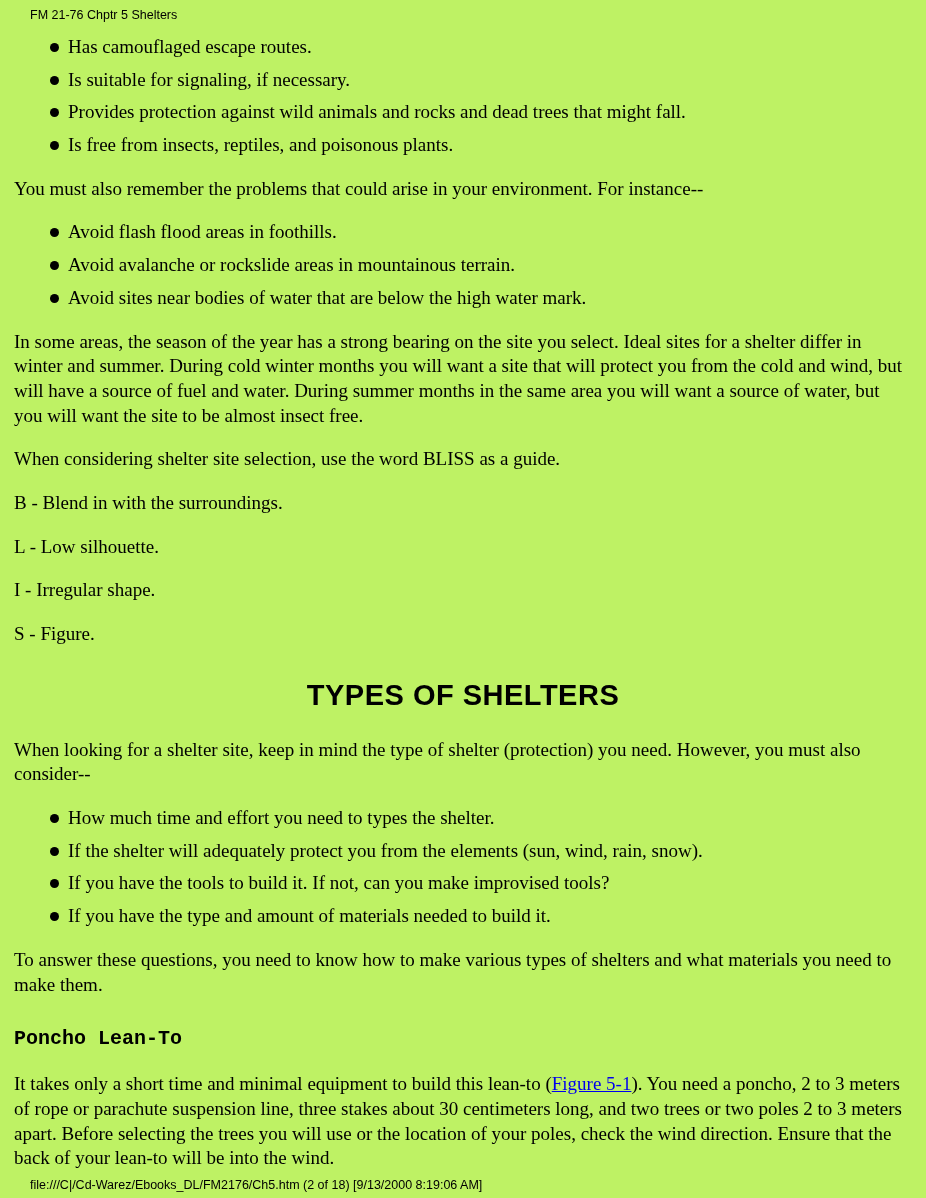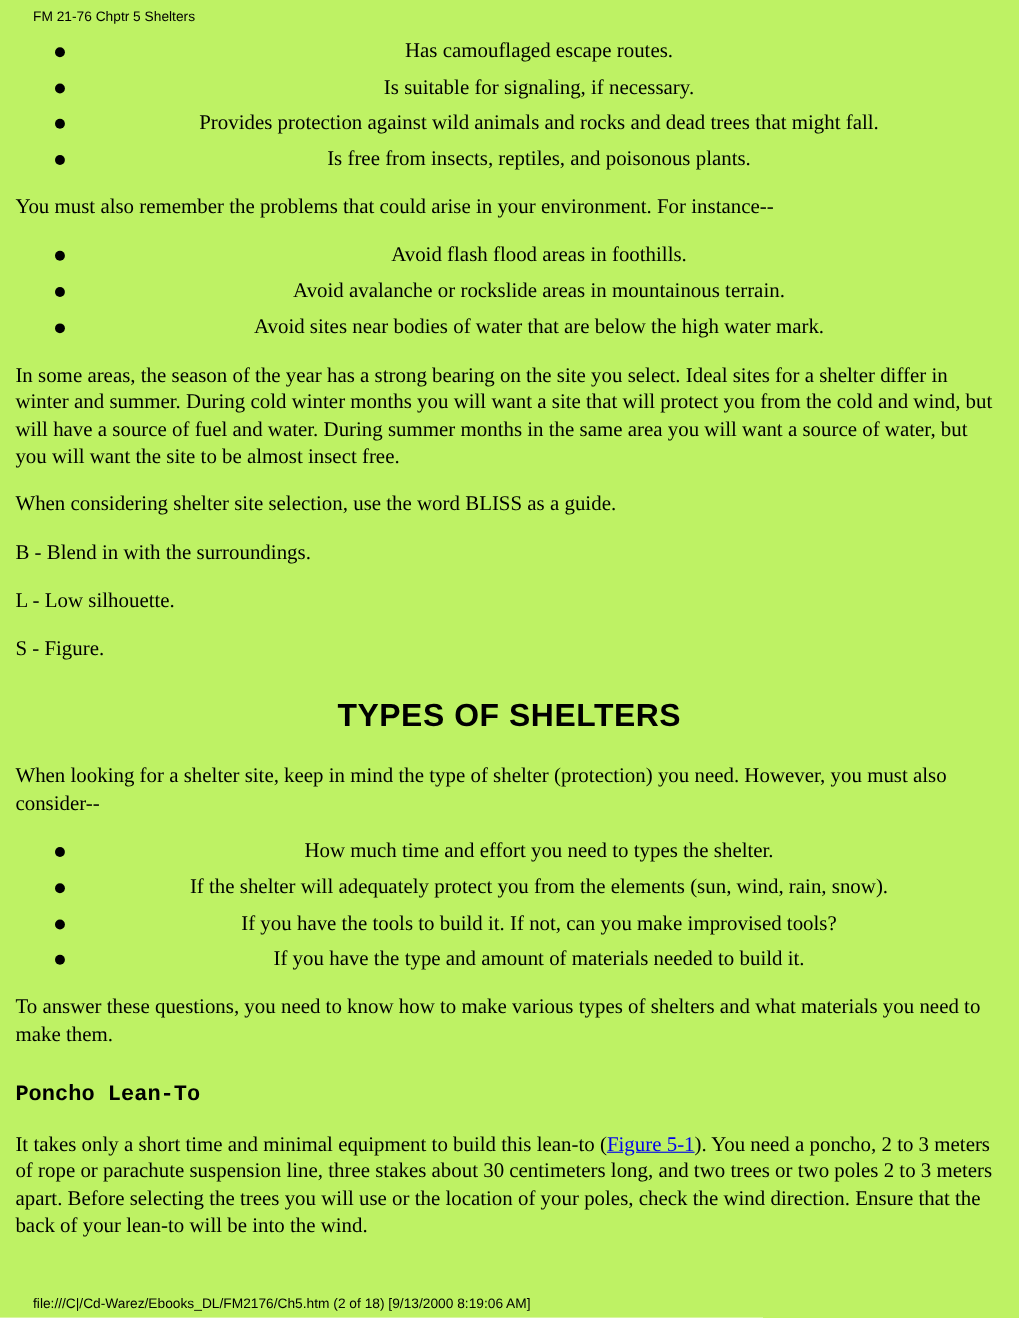--- a/index.html
+++ b/index.html
@@ -21,21 +21,20 @@
     padding: 8px 0 0 30px;
   }
   .content { padding: 0 14px; }
   .content p { margin: 19px 0; line-height: 1.3; }
   ul.bullets { list-style: none; margin: 13px 0 17px 0; }
   ul.bullets li {
     position: relative;
     padding-left: 54px;
     margin: 8px 0;
     line-height: 1.3;
-    text-align: center;
   }
   ul.bullets li::before {
     content: "";
     position: absolute;
     left: 36px;
     top: 8px;
     width: 9px;
     height: 9px;
     border-radius: 50%;
     background: #000000;
@@ -89,20 +88,21 @@
       <li>Avoid sites near bodies of water that are below the high water mark.</li>
     </ul>
 
     <p>In some areas, the season of the year has a strong bearing on the site you select. Ideal sites for a shelter differ in winter and summer. During cold winter months you will want a site that will protect you from the cold and wind, but will have a source of fuel and water. During summer months in the same area you will want a source of water, but you will want the site to be almost insect free.</p>
 
     <p>When considering shelter site selection, use the word BLISS as a guide.</p>
 
     <div>
       <p class="bliss-line">B - Blend in with the surroundings.</p>
       <p class="bliss-line">L - Low silhouette.</p>
+      <p class="bliss-line">I - Irregular shape.</p>
       <p class="bliss-line">S - Figure.</p>
     </div>
 
     <h1 class="types-heading">TYPES OF SHELTERS</h1>
 
     <p>When looking for a shelter site, keep in mind the type of shelter (protection) you need. However, you must also consider--</p>
 
     <ul class="bullets">
       <li>How much time and effort you need to types the shelter.</li>
       <li>If the shelter will adequately protect you from the elements (sun, wind, rain, snow).</li>

